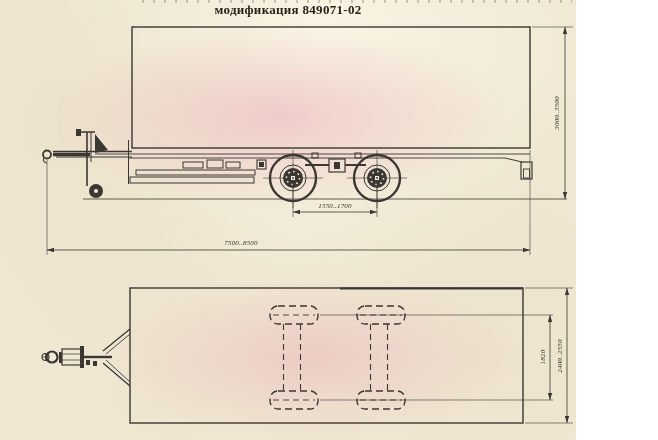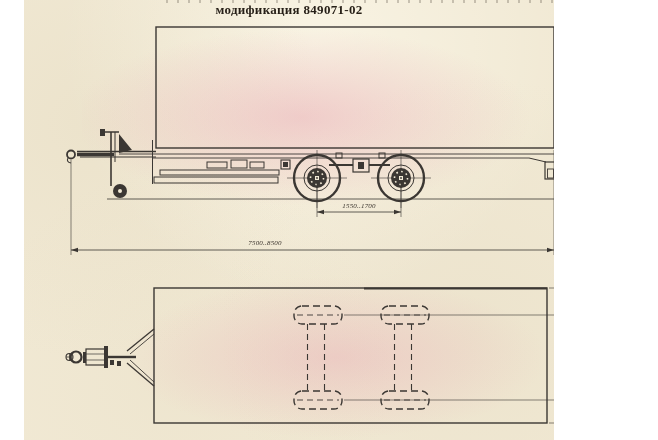--- a/index.html
+++ b/index.html
@@ -1,25 +1,24 @@
 <!DOCTYPE html>
 <html><head>
 <meta charset="utf-8">
 <style>
   html,body{margin:0;padding:0;}
   .page{
-    position:relative; width:530px; height:440px; overflow:hidden;
+    position:relative; width:576px; height:440px; overflow:hidden;
     background-color:#f1e9d4;
     background-image:
       radial-gradient(circle at 12% 28%, rgba(205,190,152,.14), transparent 42%),
       radial-gradient(circle at 85% 75%, rgba(205,190,155,.12), transparent 46%),
       radial-gradient(circle at 55% 10%, rgba(255,252,240,.55), transparent 52%),
       radial-gradient(circle at 30% 85%, rgba(210,196,160,.10), transparent 40%);
     font-family:"Liberation Serif", serif;
-    margin-left:24px;
   }
   .tint{position:absolute; pointer-events:none;}
   .tint-side{left:58px; top:6px; width:500px; height:214px;
     background:radial-gradient(ellipse 62% 56% at 44% 52%, rgba(233,168,180,.50), rgba(233,168,180,0) 74%);}
   .tint-plan{left:92px; top:268px; width:478px; height:172px;
     background:radial-gradient(ellipse 58% 62% at 46% 52%, rgba(233,168,180,.42), rgba(233,168,180,0) 76%);}
   .cutoff{position:absolute; left:142px; top:0; width:430px; height:3px; opacity:.45;
     background:repeating-linear-gradient(90deg, rgba(58,48,38,.55) 0 2px, transparent 2px 11px);}
   .title{
     position:absolute; left:0; right:0; top:2px; text-align:center;

